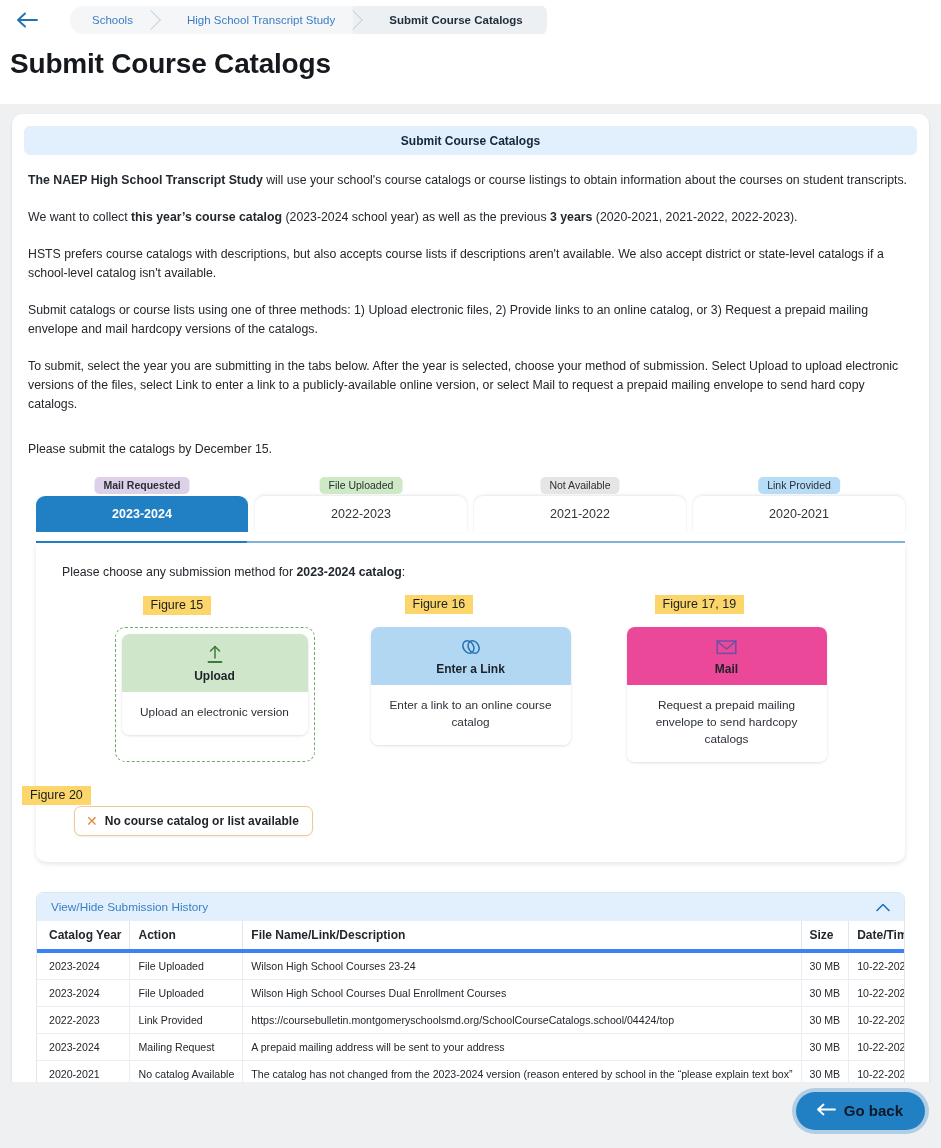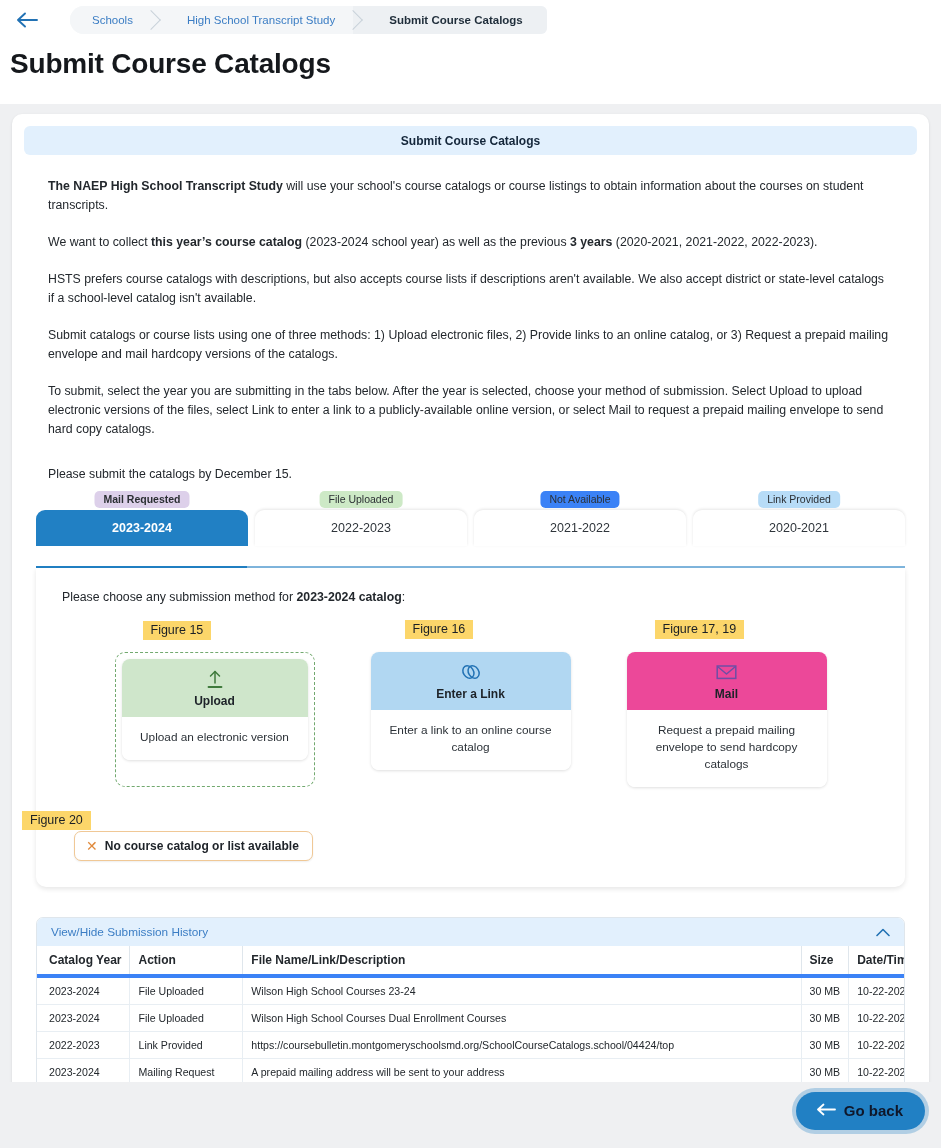--- a/index.html
+++ b/index.html
@@ -110,41 +110,41 @@
     height: 29px;
     display: flex;
     align-items: center;
     justify-content: center;
     font-size: 12px;
     font-weight: bold;
     color: #14263a;
   }
 
   .body-text {
-    padding: 0 36px;
-    margin-top: 22px;
+    padding: 0 16px;
+    margin-top: 16px;
   }
   .body-text p {
     font-size: 12.3px;
     line-height: 19px;
     color: #23282d;
     margin-bottom: 18px;
   }
   .body-text p.spaced { margin-bottom: 26px; }
   .body-text b { font-weight: bold; }
 
   
   .tabs-wrap {
     margin: 0 24px;
     position: relative;
     height: 58px;
   }
   .tabs {
     display: flex;
-    align-items: flex-start;
+    align-items: center;
     height: 58px;
     gap: 0;
   }
   .tab {
     position: relative;
     flex: 1 1 0;
     height: 36px;
     display: flex;
     align-items: center;
     justify-content: center;
@@ -428,21 +428,21 @@
     <div class="tabs" id="tabs-host">
         <div class="tab active">
           <div class="tab-badge" style="background: rgb(221, 208, 234);">Mail Requested</div>
           <span>2023-2024</span>
         </div>
         <div class="tab">
           <div class="tab-badge" style="background: rgb(205, 233, 198);">File Uploaded</div>
           <span>2022-2023</span>
         </div>
         <div class="tab">
-          <div class="tab-badge" style="background: #3b82f6;">Not Available</div>
+          <div class="tab-badge" style="background: #e5e5e5;">Not Available</div>
           <span>2021-2022</span>
         </div>
         <div class="tab">
           <div class="tab-badge" style="background: rgb(183, 220, 247);">Link Provided</div>
           <span>2020-2021</span>
         </div>
       </div>
     <div class="tabs-underline">
         <div class="active-seg"></div>
       </div>

